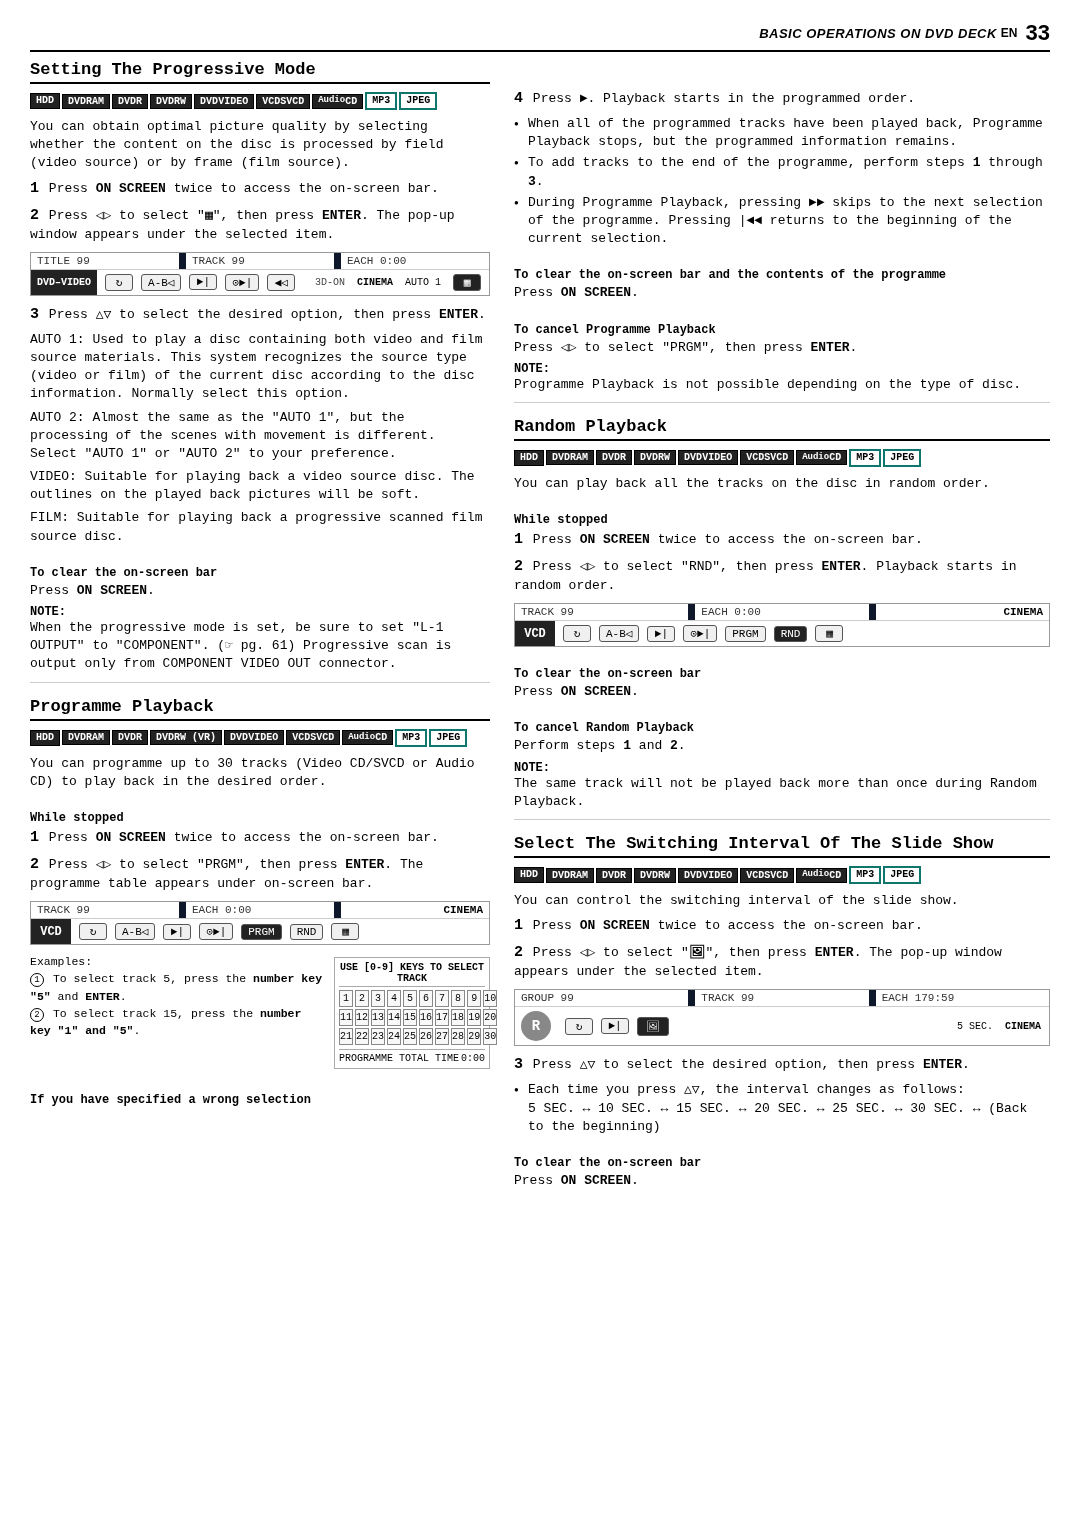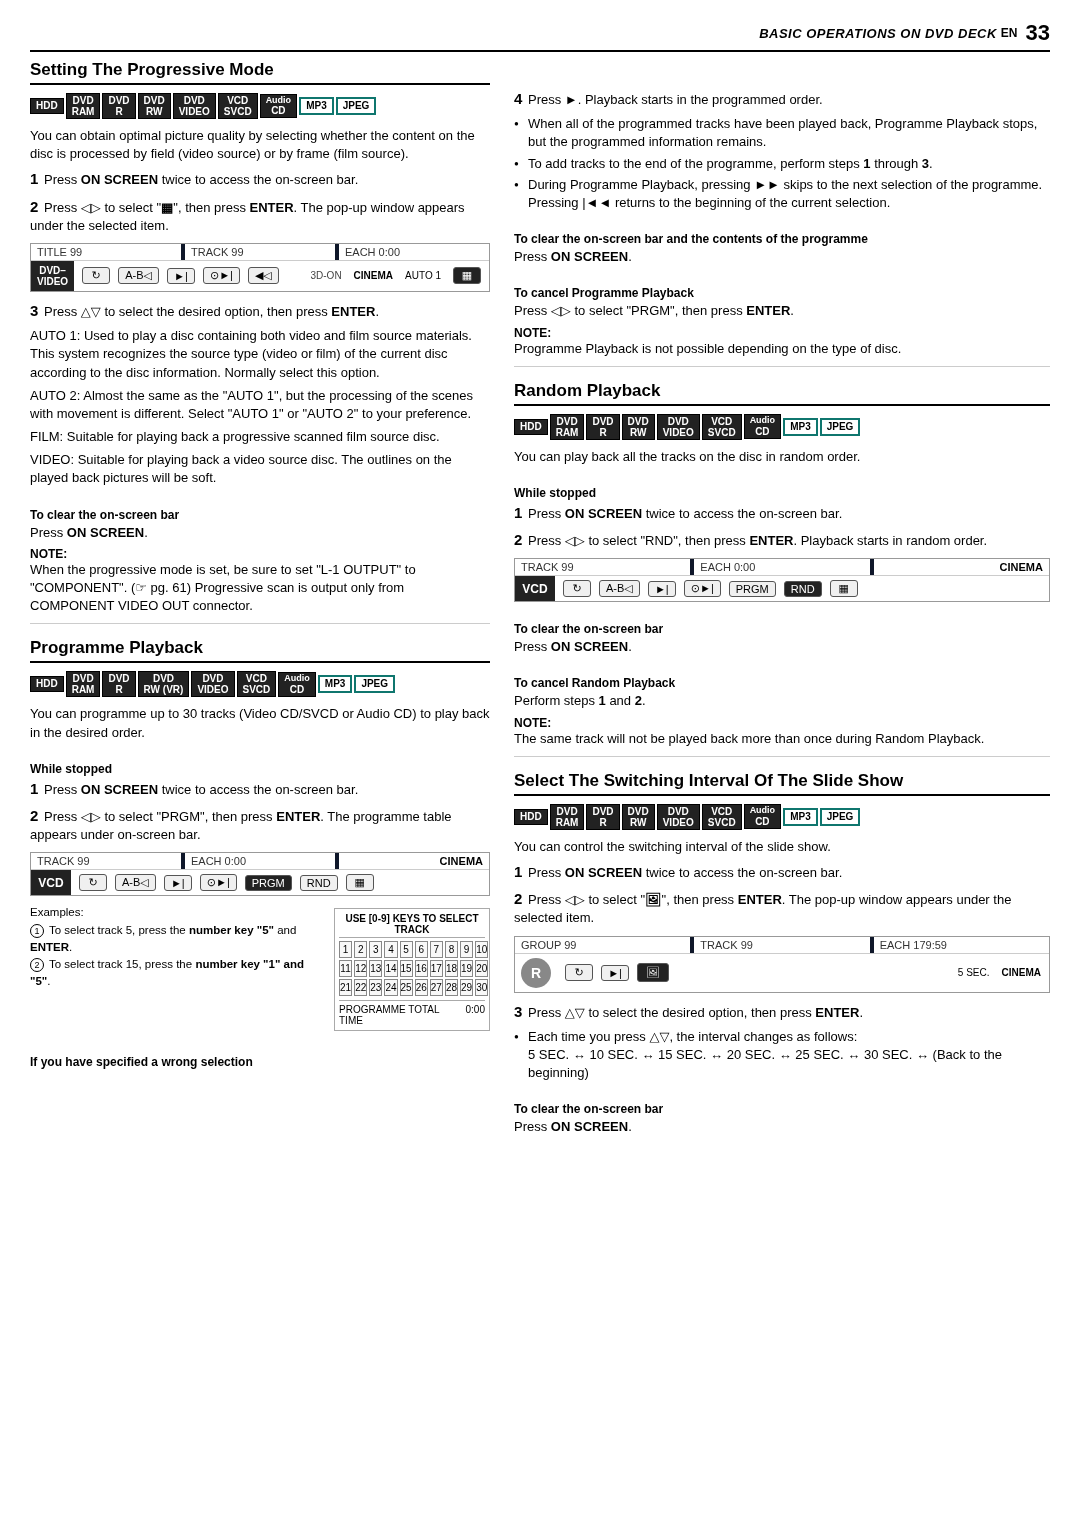--- a/index.html
+++ b/index.html
@@ -34,20 +34,21 @@
     .en-badge {
       font-size: 13px;
       font-weight: bold;
       margin-left: 2px;
       vertical-align: super;
       font-size: 10px;
     }
     .two-col {
       display: flex;
       gap: 24px;
+      font-family: Liberation Mono, monospace;
     }
     .col-left { width: 460px; flex-shrink: 0; }
     .col-right { flex: 1; }
     h2.section-title {
       font-size: 17px;
       font-weight: bold;
       border-bottom: 2px solid #000;
       padding-bottom: 3px;
       margin-bottom: 8px;
       margin-top: 14px;
@@ -72,56 +73,56 @@
       min-width: 28px;
     }
     .badge.dark {
       background: #222;
       color: #fff;
     }
     .badge.outline-dark {
       border: 2px solid #0f766e;
       color: #000;
     }
-    .badge-two-line { display: flex; flex-direction: column; align-items: center; }
+    .badge-two-line { display: flex; flex-direction: row; align-items: center; }
     .badge-two-line span { display: block; line-height: 1.1; }
 
     p { margin-bottom: 5px; line-height: 1.4; }
     .step { margin-bottom: 6px; line-height: 1.4; }
     .step-num { font-weight: bold; font-size: 15px; margin-right: 2px; }
 
     
     .osd-panel {
       border: 1px solid #999;
       margin: 8px 0;
       font-size: 11px;
     }
     .osd-row {
       display: flex;
       border-bottom: 1px solid #ccc;
       align-items: stretch;
     }
     .osd-row:last-child { border-bottom: none; }
     .osd-cell {
       padding: 2px 6px;
-      border-right: 4px solid #0f172a;
+      border-right: 7px solid #0f172a;
       display: flex;
       align-items: center;
       font-size: 11px;
     }
     .osd-cell:last-child { border-right: none; }
     .osd-label { color: #333; }
     .osd-source {
       background: #222;
       color: #fff;
       padding: 4px 6px;
       font-size: 10px;
       font-weight: bold;
       display: flex;
-      flex-direction: column;
+      flex-direction: row;
       justify-content: center;
       align-items: center;
       min-width: 40px;
     }
     .osd-controls {
       display: flex;
       align-items: center;
       gap: 8px;
       padding: 4px 8px;
       flex: 1;
@@ -273,22 +274,22 @@
       </div>
     </div>
 
     <div class="step">
       <span class="step-num">3</span>
       <span>Press △▽ to select the desired option, then press <b>ENTER</b>.</span>
     </div>
 
     <p>AUTO 1: Used to play a disc containing both video and film source materials. This system recognizes the source type (video or film) of the current disc according to the disc information. Normally select this option.</p>
     <p>AUTO 2: Almost the same as the "AUTO 1", but the processing of the scenes with movement is different. Select "AUTO 1" or "AUTO 2" to your preference.</p>
+    <p>VIDEO: Suitable for playing back a video source disc. The outlines on the played back pictures will be soft.</p>
     <p>FILM: Suitable for playing back a progressive scanned film source disc.</p>
-    <p>VIDEO: Suitable for playing back a video source disc. The outlines on the played back pictures will be soft.</p>
 
     <div class="sub-heading">To clear the on-screen bar</div>
     <p>Press <b>ON SCREEN</b>.</p>
 
     <div class="note-label">NOTE:</div>
     <p>When the progressive mode is set, be sure to set "L-1 OUTPUT" to "COMPONENT". (☞ pg. 61) Progressive scan is output only from COMPONENT VIDEO OUT connector.</p>
 
     <hr class="section-divider">
 
     <h2 class="section-title">Programme Playback</h2>

